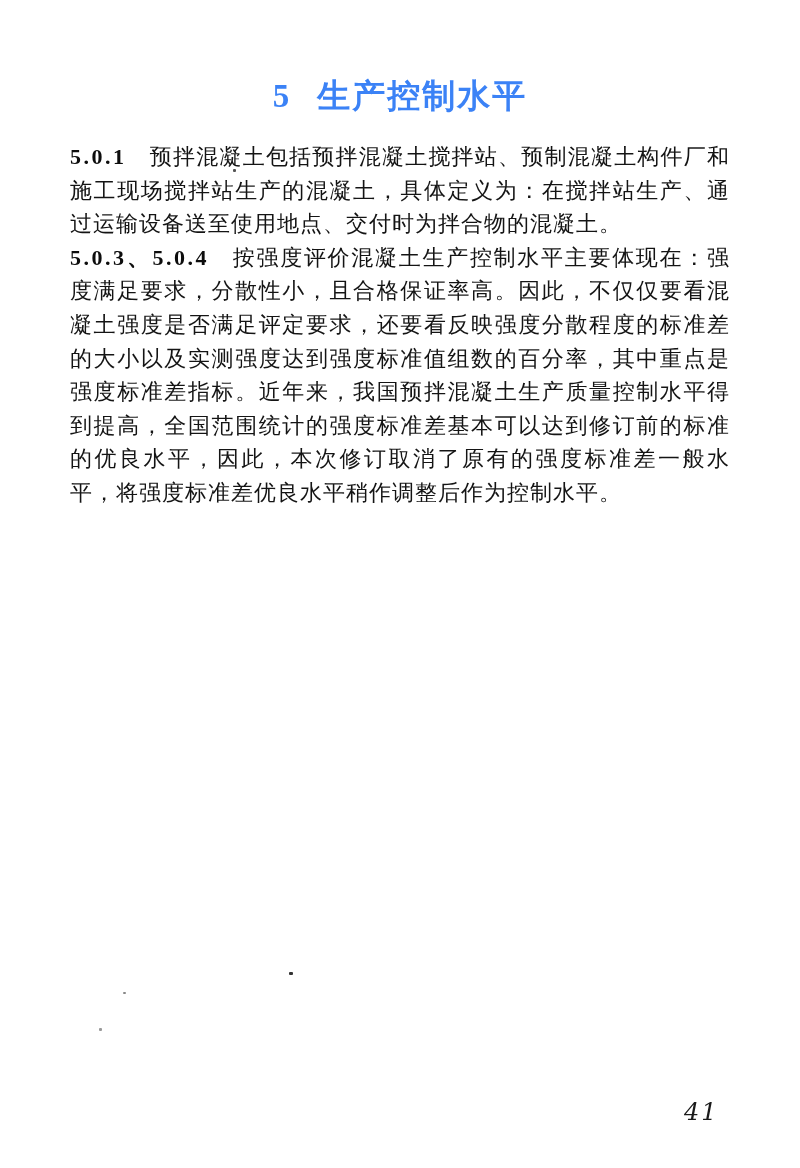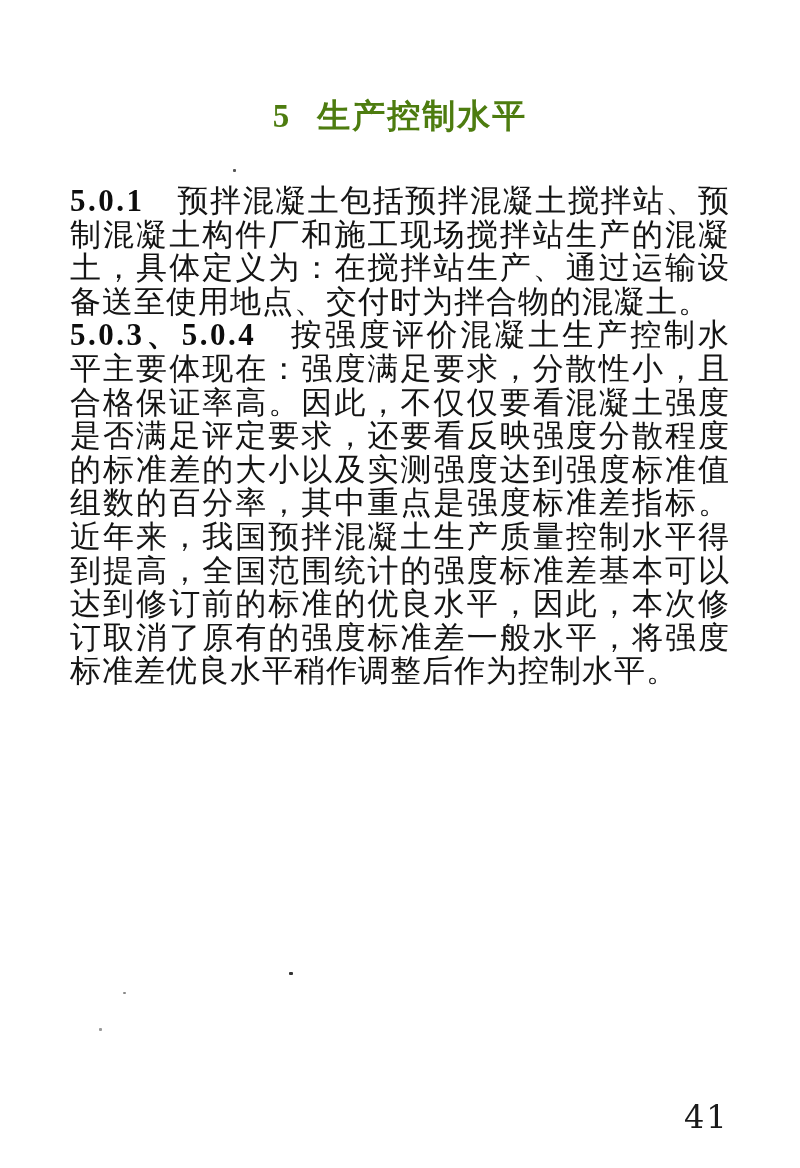--- a/index.html
+++ b/index.html
@@ -12,36 +12,36 @@
     width: 800px;
     height: 1168px;
     margin: 0 auto;
     background: #ffffff;
     color: #111111;
     font-family: "Liberation Serif", "DejaVu Serif", serif;
     overflow: hidden;
   }
   .heading {
     margin: 0;
-    padding-top: 94px;
+    padding-top: 74px;
     text-align: center;
     font-size: 33px;
     font-weight: bold;
     line-height: 44px;
     letter-spacing: 2px;
-    color: #4d7c0f;
+    color: #3b82f6;
   }
   .heading .hgap {
     display: inline-block;
     width: 26px;
   }
   .body-text {
-    margin: 46px auto 0 auto;
+    margin: 22px auto 0 auto;
     width: 660px;
-    font-size: 31px;
+    font-size: 22px;
     line-height: 33.6px;
     letter-spacing: 1px;
     text-align: justify;
     color: #141414;
   }
   .clause {
     margin: 0;
     padding: 0;
   }
   .clause .num {
@@ -55,21 +55,22 @@
   }
   .sym {
     font-style: italic;
     font-family: "DejaVu Serif", "Liberation Serif", serif;
     letter-spacing: 0;
   }
   .pageno {
     position: absolute;
     left: 684px;
     top: 1098px;
-    font-size: 32px;
+    font-size: 24px;
+    font-style: italic;
     font-family: "DejaVu Serif", "Liberation Serif", serif;
     color: #1a1a1a;
     letter-spacing: 2px;
   }
   .speck {
     position: absolute;
     background: #666666;
     border-radius: 1px;
   }
   .speck.s1 { left: 233px; top: 169px; width: 3px; height: 3px; background:#555; }

